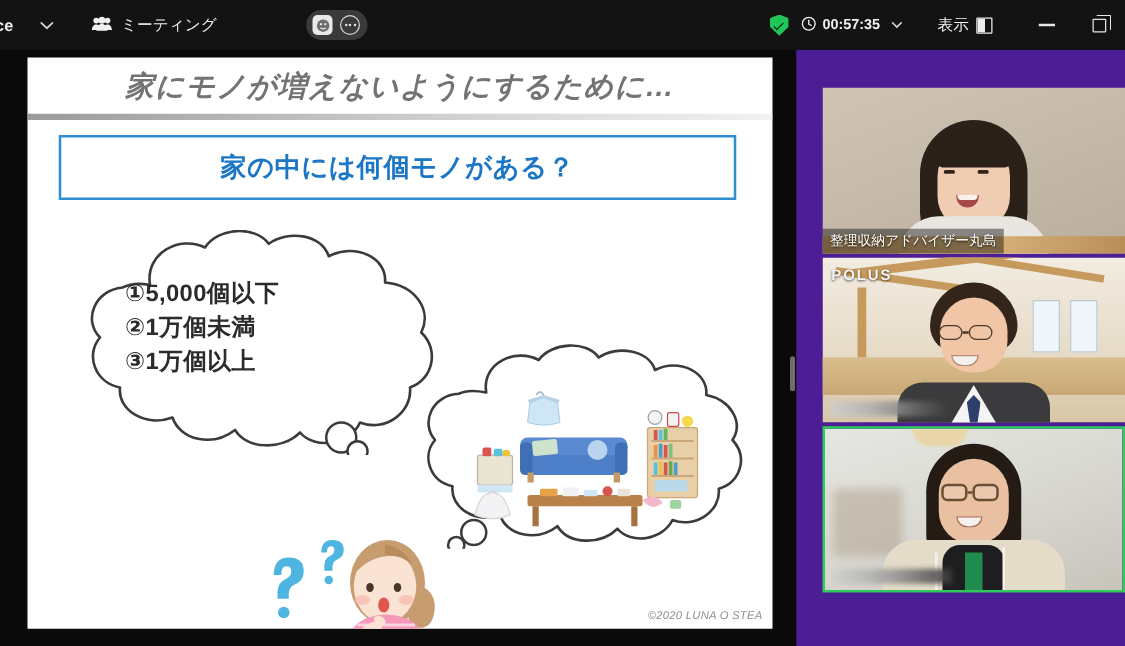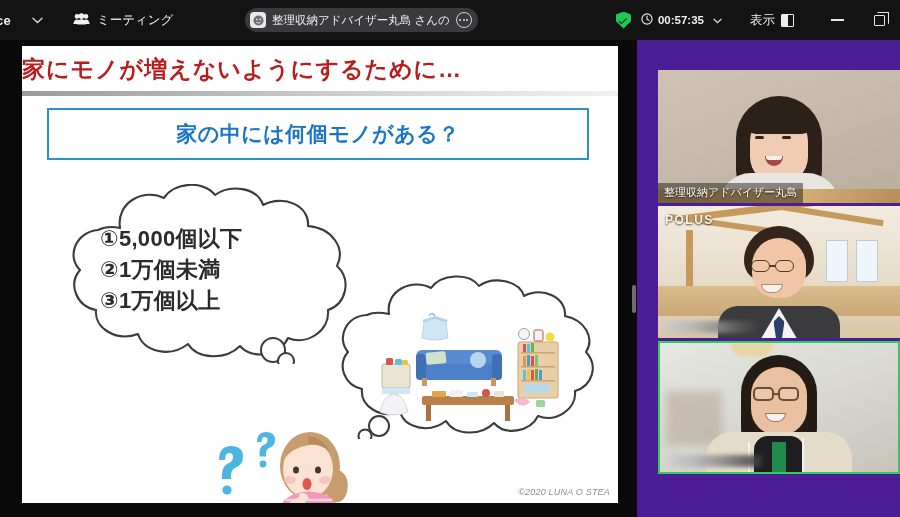--- a/index.html
+++ b/index.html
@@ -127,22 +127,23 @@
   }
   .slide {
     position: absolute; left: 22px; top: 6px;
     width: 596px; height: 457px;
     background: #ffffff;
     overflow: hidden;
   }
 
   .slide-title {
     position: absolute; left: 0; top: 8px; width: 100%;
+    text-align: center;
     font-size: 23px; font-weight: 700;
-    color: #b91c1c; letter-spacing: 1px;
+    color: #737373; letter-spacing: 1px; font-style: italic;
   }
   .slide-rule {
     position: absolute; left: 0; top: 45px; width: 596px; height: 5px;
     background: linear-gradient(to right, #9a9a9a 0%, #bdbdbd 35%, #dcdcdc 70%, #f1f1f1 100%);
   }
 
   .qbox {
     position: absolute; left: 25px; top: 62px;
     width: 542px; height: 52px;
     border: 2.5px solid #2e8fd0;
@@ -151,21 +152,21 @@
   }
   .qbox-text {
     font-size: 21px; font-weight: 700; color: #1b76c6; letter-spacing: .5px;
   }
 
   
   .bubble-l { position: absolute; left: 36px; top: 138px; width: 300px; height: 180px; }
   .bubble-l svg { width: 100%; height: 100%; display: block; }
   .bubble-text {
     position: absolute; left: 78px; top: 177px;
-    font-size: 22px; font-weight: 700; color: #2b2b2b;
+    font-size: 19px; font-weight: 700; color: #2b2b2b;
     line-height: 1.42; letter-spacing: .3px;
   }
 
   
   .bubble-r { position: absolute; left: 315px; top: 228px; width: 260px; height: 165px; }
   .bubble-r svg { width: 100%; height: 100%; display: block; }
 
   
   .room { position: absolute; left: 352px; top: 262px; width: 195px; height: 120px; }
 
@@ -340,21 +341,20 @@
 
     <div class="tb-center">
       <span class="tb-pill-icon">
         <svg width="11" height="11" viewBox="0 0 11 11">
           <circle cx="5.5" cy="5.5" r="5" fill="#6e6e70"></circle>
           <circle cx="3.8" cy="4.3" r=".9" fill="#e9e9ea"></circle>
           <circle cx="7.2" cy="4.3" r=".9" fill="#e9e9ea"></circle>
           <path d="M3.4 7.2 Q5.5 9 7.6 7.2" fill="none" stroke="#e9e9ea" stroke-width="1"></path>
         </svg>
       </span>
-      <span class="tb-pill-text">整理収納アドバイザー丸島 さんの</span>
       <span class="tb-pill-more">
           <i></i>
           <i></i>
           <i></i>
         </span>
     </div>
 
     <div class="tb-right">
       <span class="tb-shield"></span>
       <span class="tb-timer">

